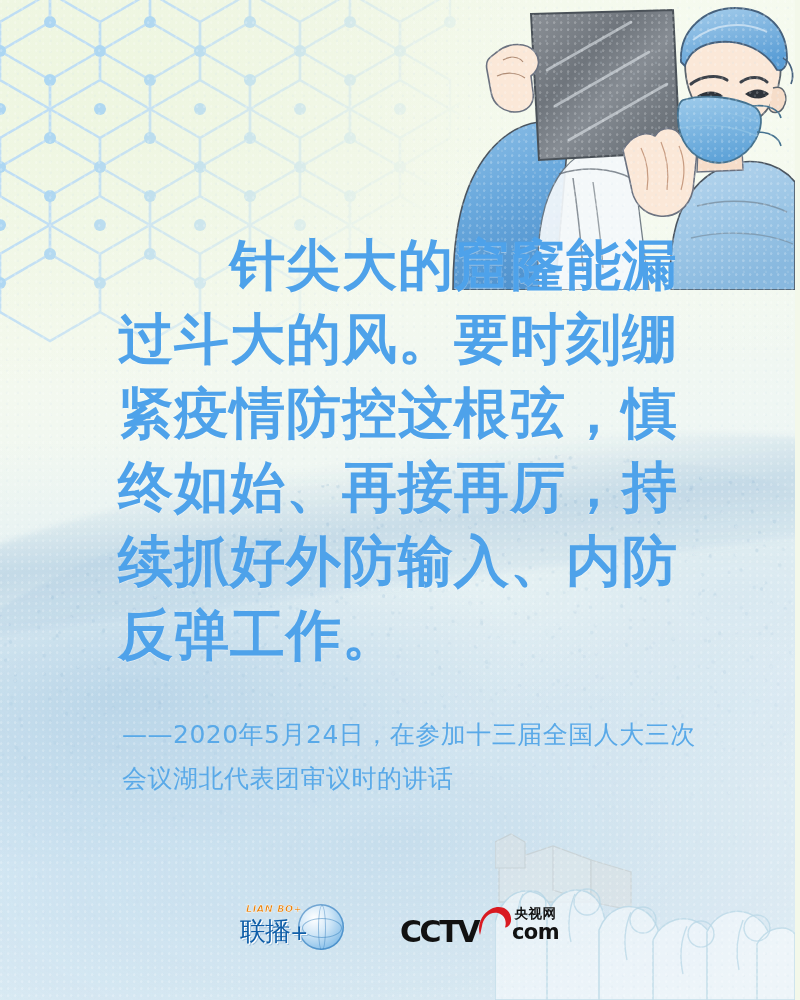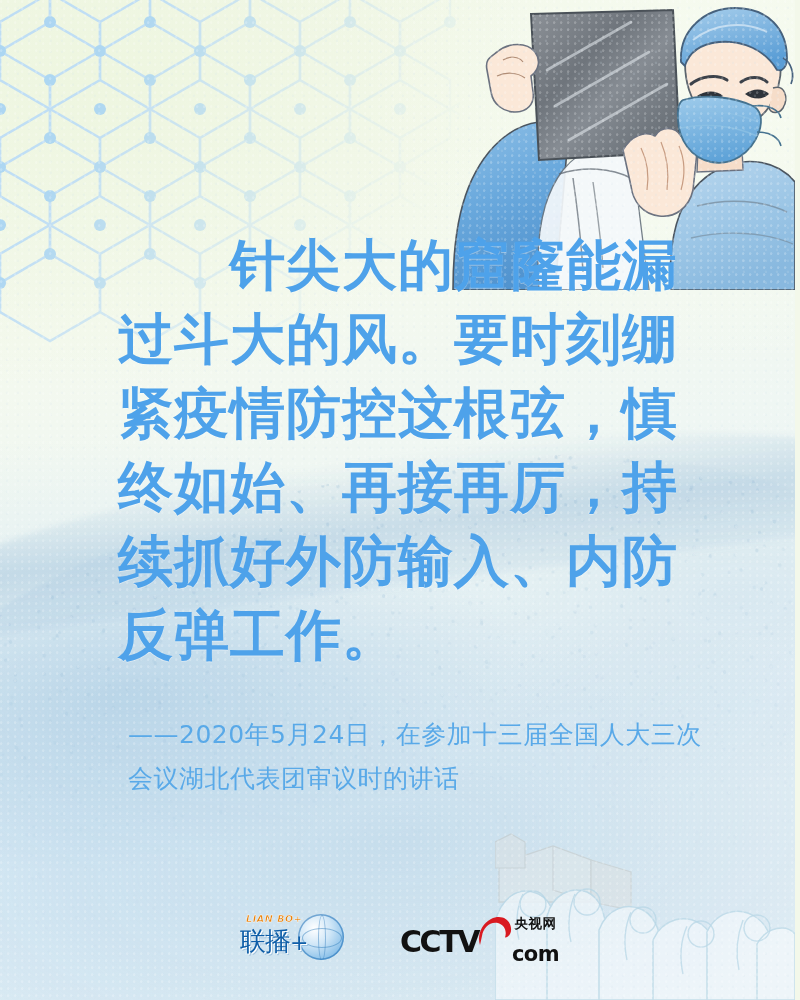--- a/index.html
+++ b/index.html
@@ -78,31 +78,31 @@
     font-weight:700;
     font-size:55px;
     line-height:74px;
     letter-spacing:1px;
     white-space:pre-wrap;
     text-shadow:0 1px 0 rgba(255,255,255,.35);
   }
 
   
   .attrib{
-    position:absolute;left:128px;top:713px;width:590px;
+    position:absolute;left:122px;top:713px;width:590px;
     color:#59a9e8;
     font-family:"DejaVu Sans","Liberation Sans",sans-serif;
     font-size:25px;
     line-height:44px;
     letter-spacing:.5px;
     white-space:pre-wrap;
   }
 
   
-  .footer{position:absolute;left:0;bottom:34px;width:800px;height:58px;display:flex;align-items:center;justify-content:center;gap:56px;}
+  .footer{position:absolute;left:0;bottom:44px;width:800px;height:58px;display:flex;align-items:center;justify-content:center;gap:56px;}
 
   .lianbo{position:relative;width:104px;height:50px;display:flex;align-items:center;}
   .lianbo .globe{
     position:absolute;right:0;top:2px;width:46px;height:46px;border-radius:50%;
     background:radial-gradient(circle at 36% 32%,#ffffff 0%,#cfe6f7 38%,#8fc3ea 72%,#3f8fd0 100%);
     box-shadow:inset 0 0 0 1.5px rgba(30,110,180,.55);
     overflow:hidden;
   }
   .lianbo .globe::before{
     content:"";position:absolute;left:4px;top:14px;width:38px;height:18px;
@@ -137,21 +137,21 @@
   .cctv .swoosh{
     position:absolute;left:76px;top:1px;width:36px;height:36px;z-index:1;
   }
   .cctv .right{position:absolute;left:112px;top:4px;z-index:3;line-height:1;}
   .cctv .cn{
     font-family:"DejaVu Sans","Liberation Sans",sans-serif;
     font-weight:700;font-size:13.5px;letter-spacing:.5px;color:#111;display:block;text-align:center;
   }
   .cctv .dotcom{
     font-family:"DejaVu Sans","Liberation Sans",sans-serif;
-    font-weight:700;font-size:21px;letter-spacing:-.6px;color:#111;display:block;margin-top:13px;
+    font-weight:700;font-size:21px;letter-spacing:-.6px;color:#111;display:block;margin-top:1px;
   }
 
   .paper-grain{
     position:absolute;inset:0;pointer-events:none;opacity:.3;
     background-image:
       radial-gradient(circle at 17% 23%, rgba(255,255,255,.7) 0 1px, transparent 1.6px),
       radial-gradient(circle at 63% 71%, rgba(210,225,235,.55) 0 1px, transparent 1.6px);
     background-size:7px 7px, 11px 11px;
   }
 </style>

